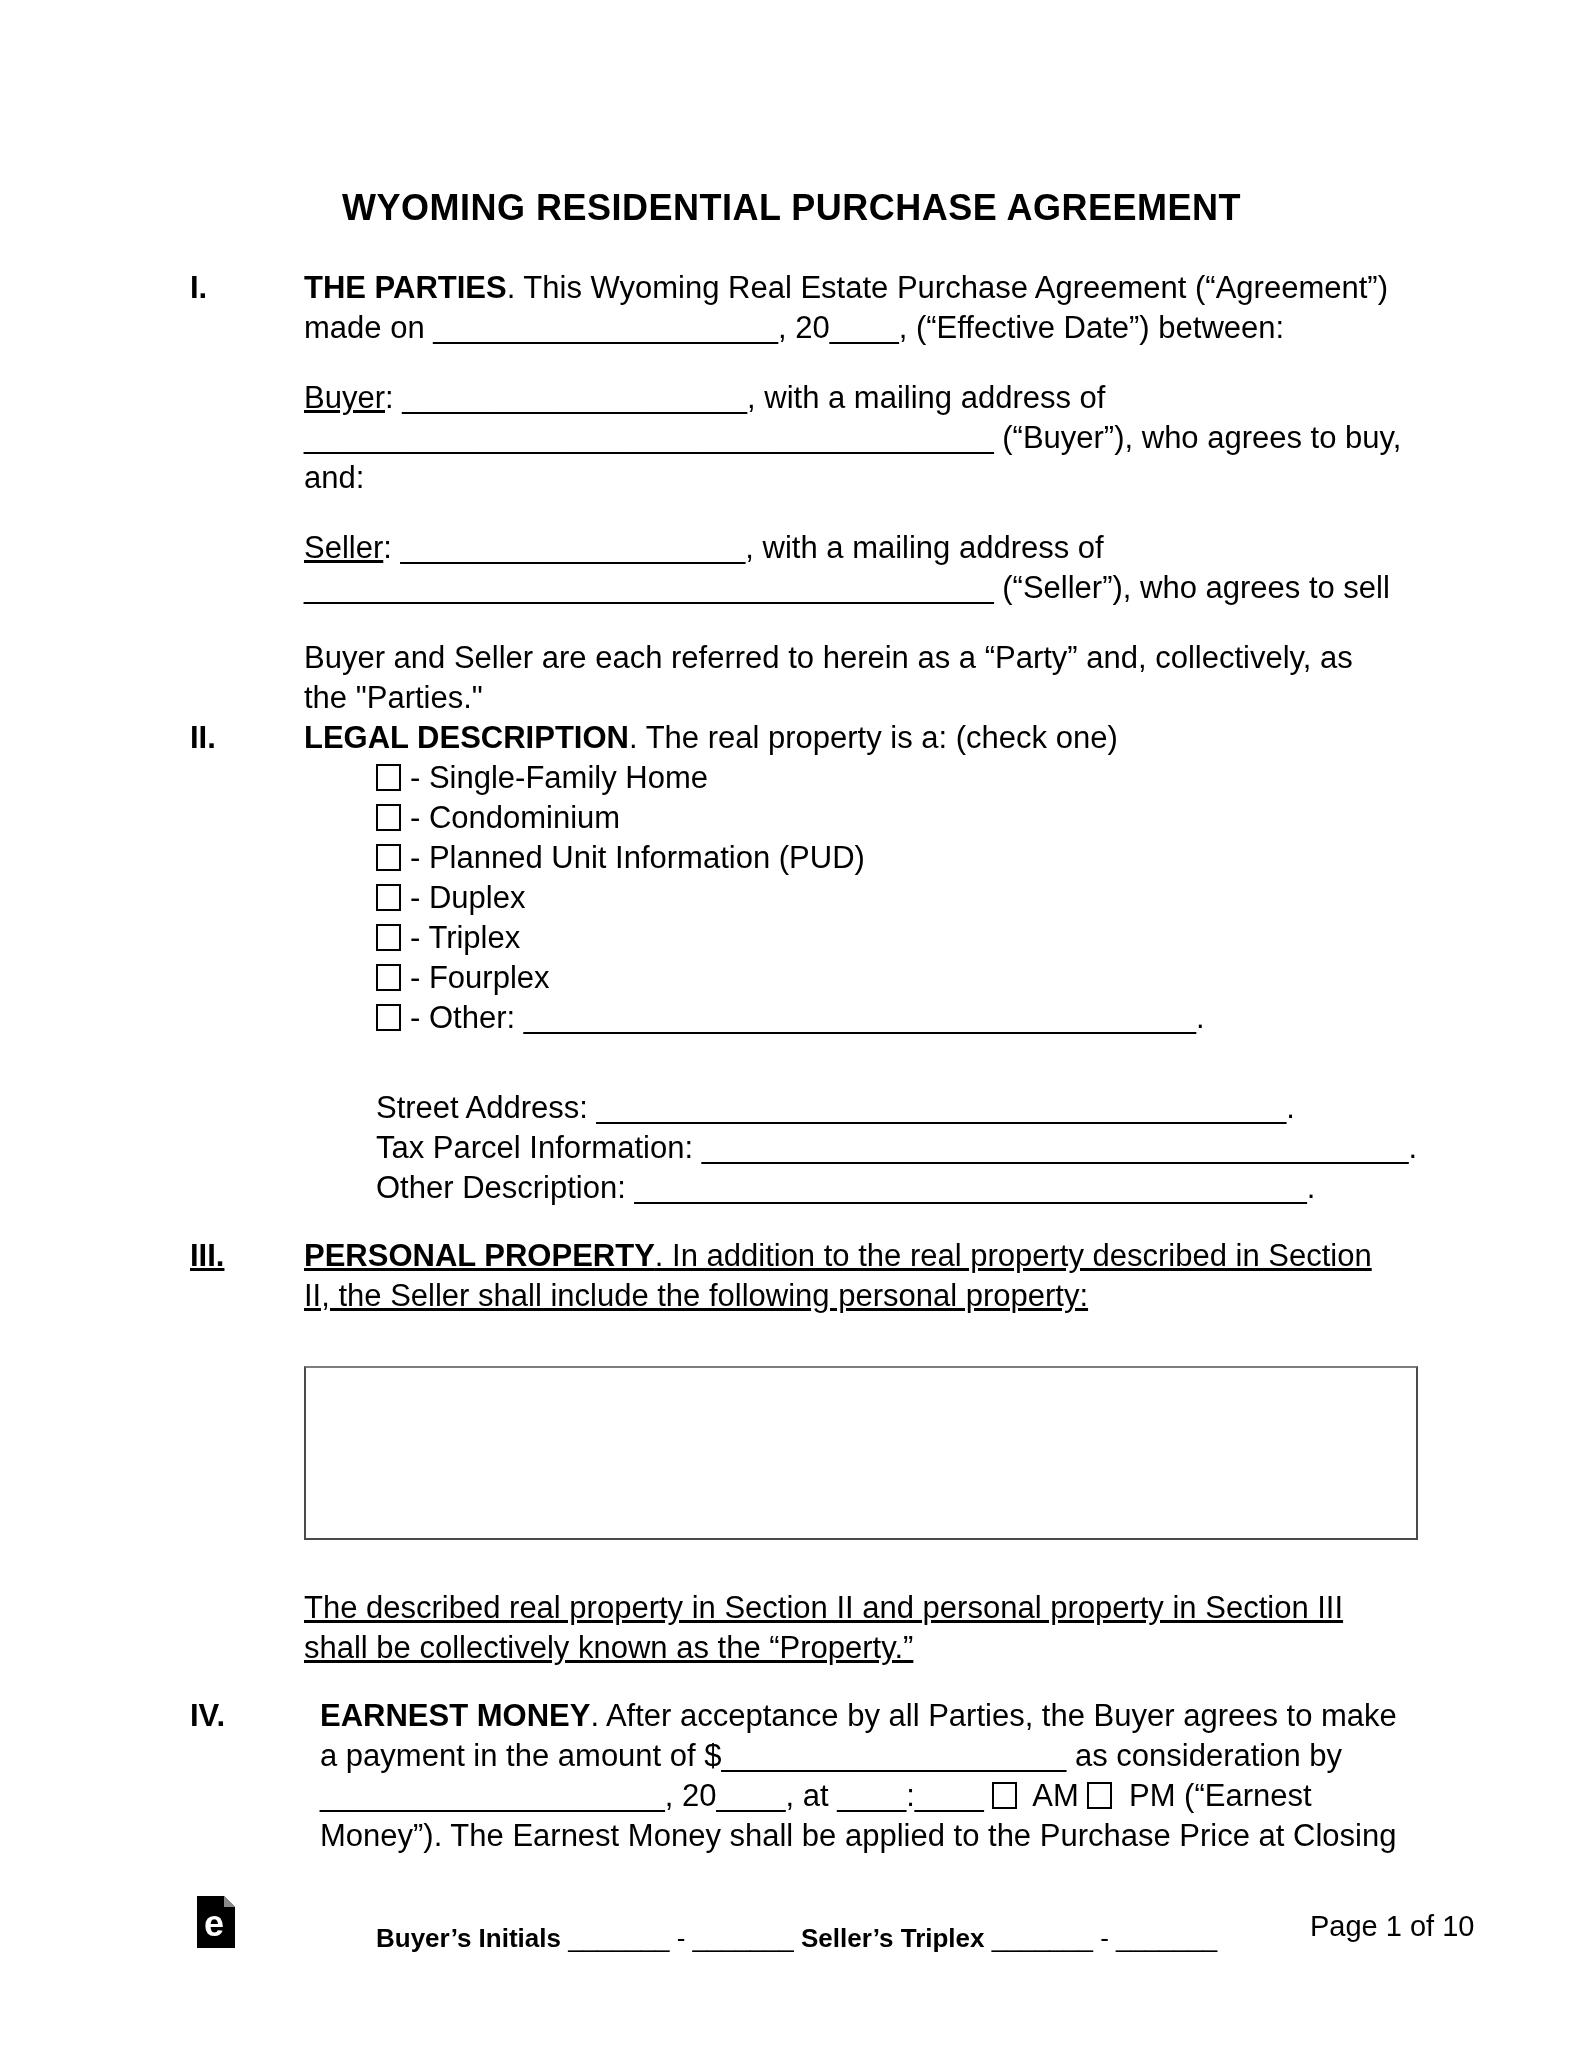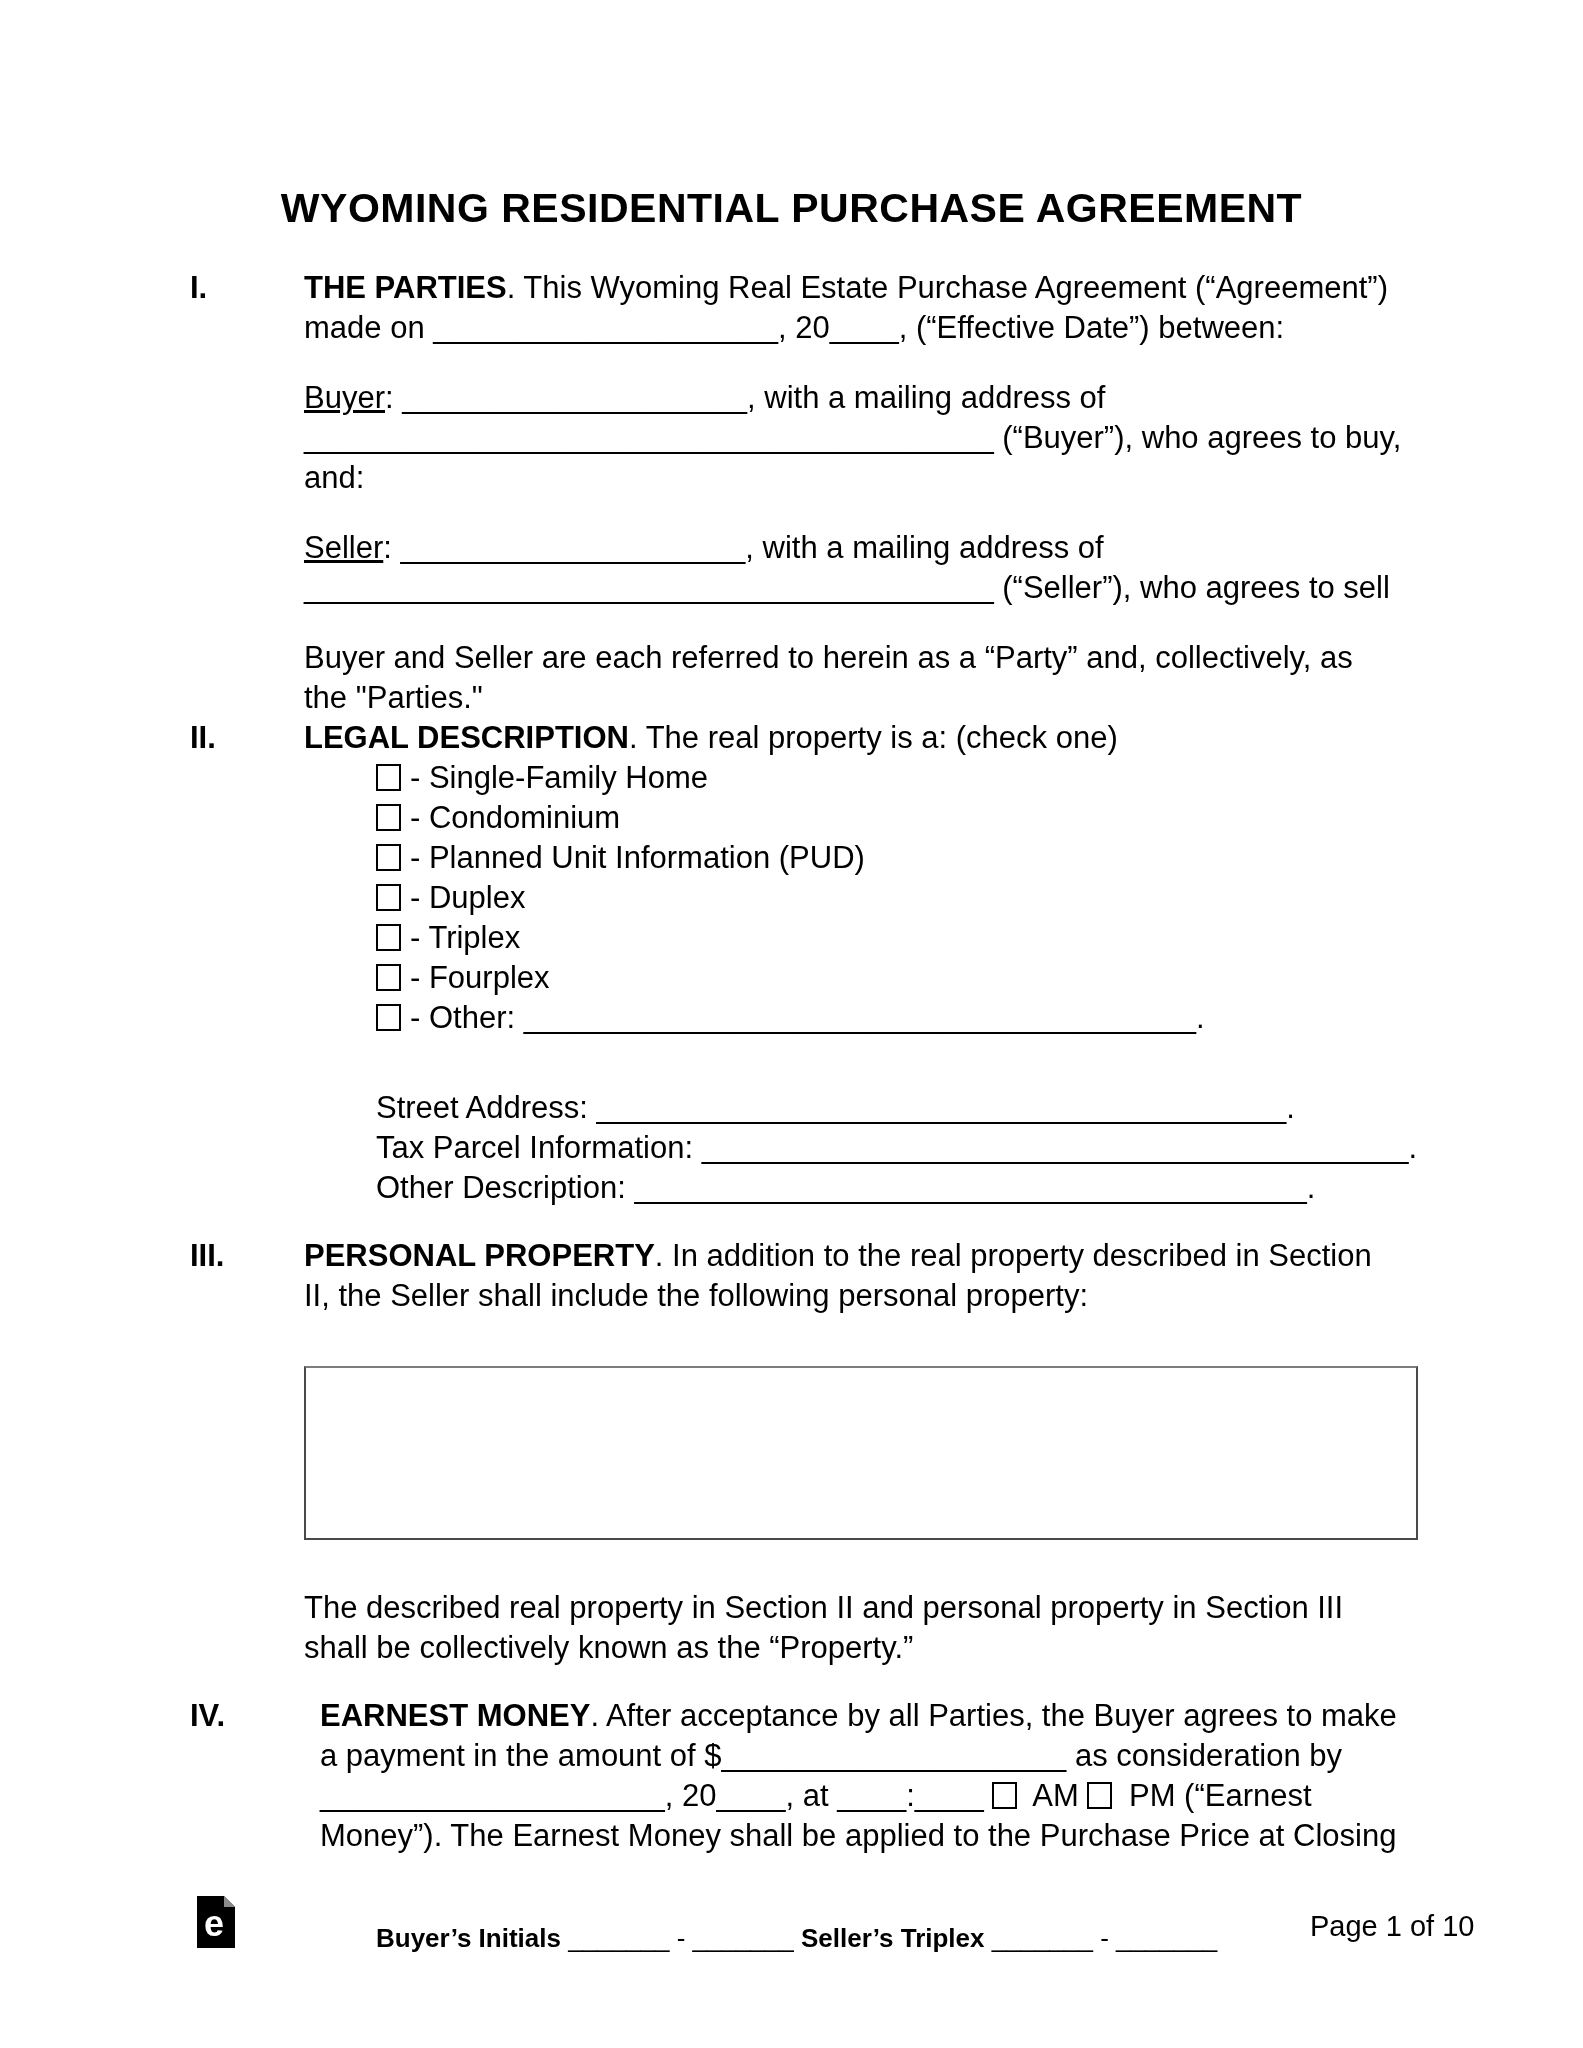--- a/index.html
+++ b/index.html
@@ -10,42 +10,42 @@
     background: #ffffff;
     color: #000000;
     font-family: "Liberation Sans", "DejaVu Sans", sans-serif;
     font-size: 31px;
     line-height: 40px;
     overflow: hidden;
   }
   .doc-title {
     margin-top: 186px;
     text-align: center;
-    font-size: 41px;
+    font-size: 36px;
     line-height: 44px;
     font-weight: bold;
     letter-spacing: 0.5px;
     white-space: pre;
   }
   .section {
     display: grid;
     grid-template-columns: 114px 1fr;
     margin-left: 190px;
     margin-right: 60px;
   }
   .sec-num { font-weight: bold; white-space: pre; }
   .para { margin-bottom: 30px; }
   .para:last-child { margin-bottom: 0; }
   .line { white-space: pre; }
   .b { font-weight: bold; }
   .u { text-decoration: underline; }
   .indent { margin-left: 72px; }
   #sec1 { margin-top: 38px; }
   #sec2 { margin-top: 0px; }
-  #sec3 { margin-top: 28px; }
+  #sec3 { margin-top: 28px; text-decoration: underline; }
   #sec4 { margin-top: 28px; gap: 16px; }
   .addr-block { margin-top: 50px; }
   .check-row { white-space: pre; }
   .cb {
     display: inline-block;
     width: 21px;
     height: 23px;
     border: 2.5px solid #000;
     vertical-align: -3px;
     margin-right: 9px;

